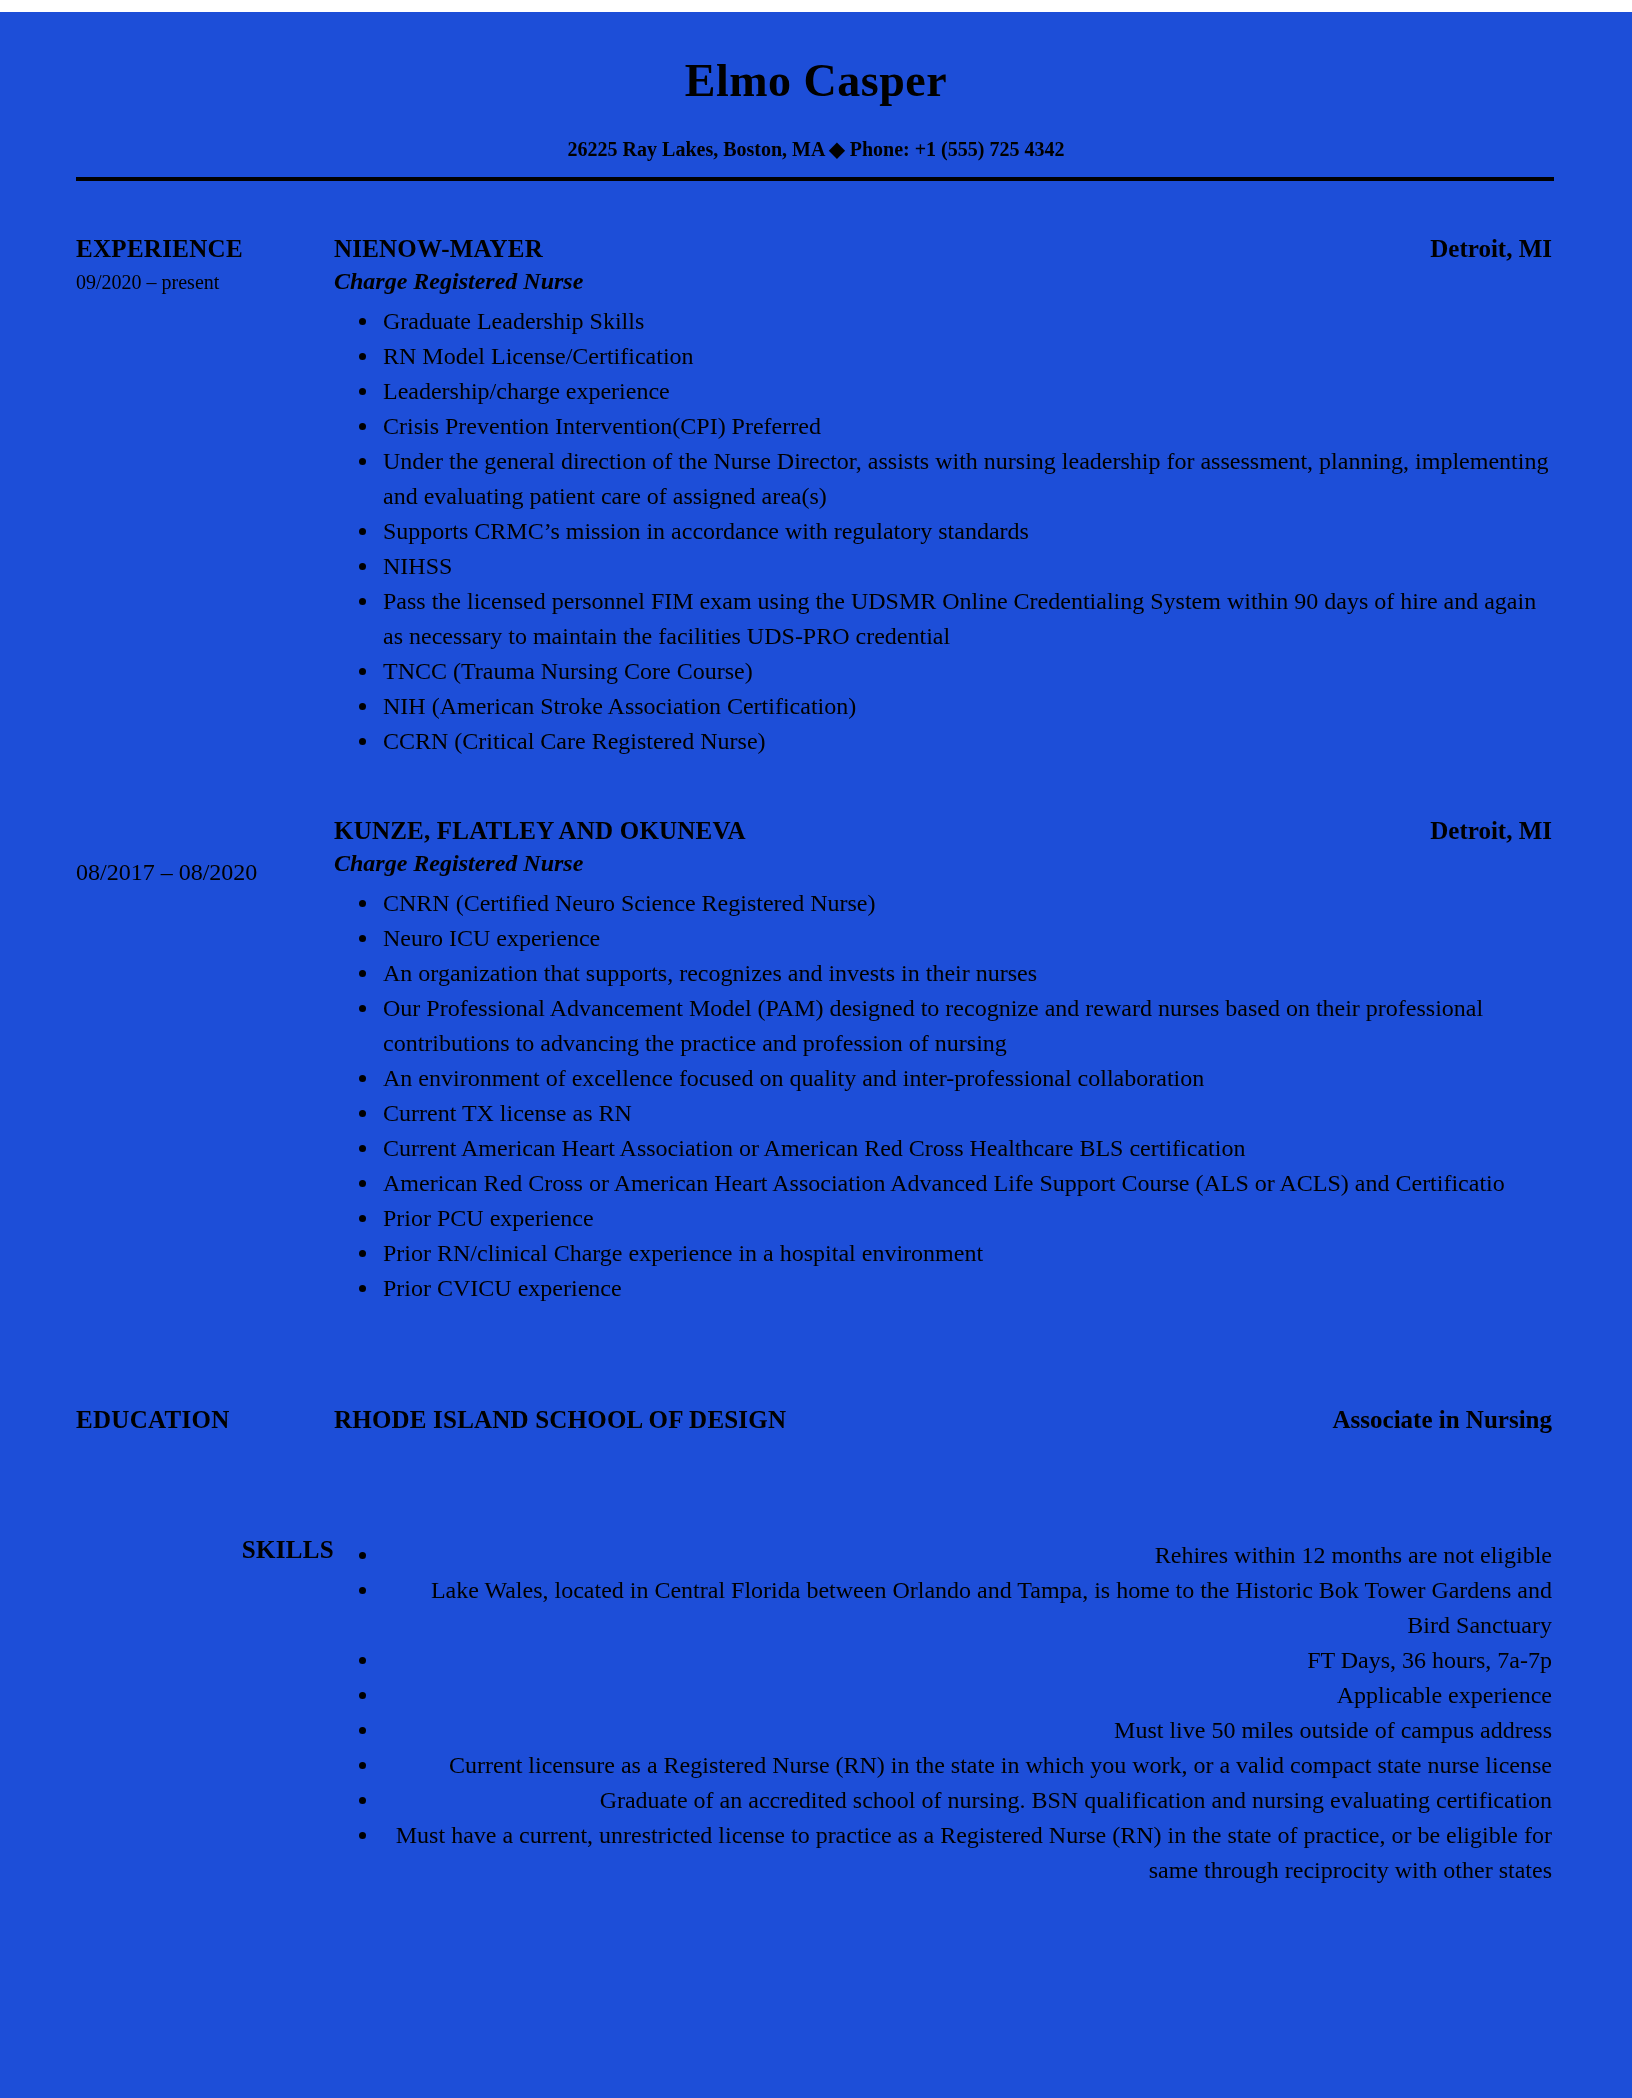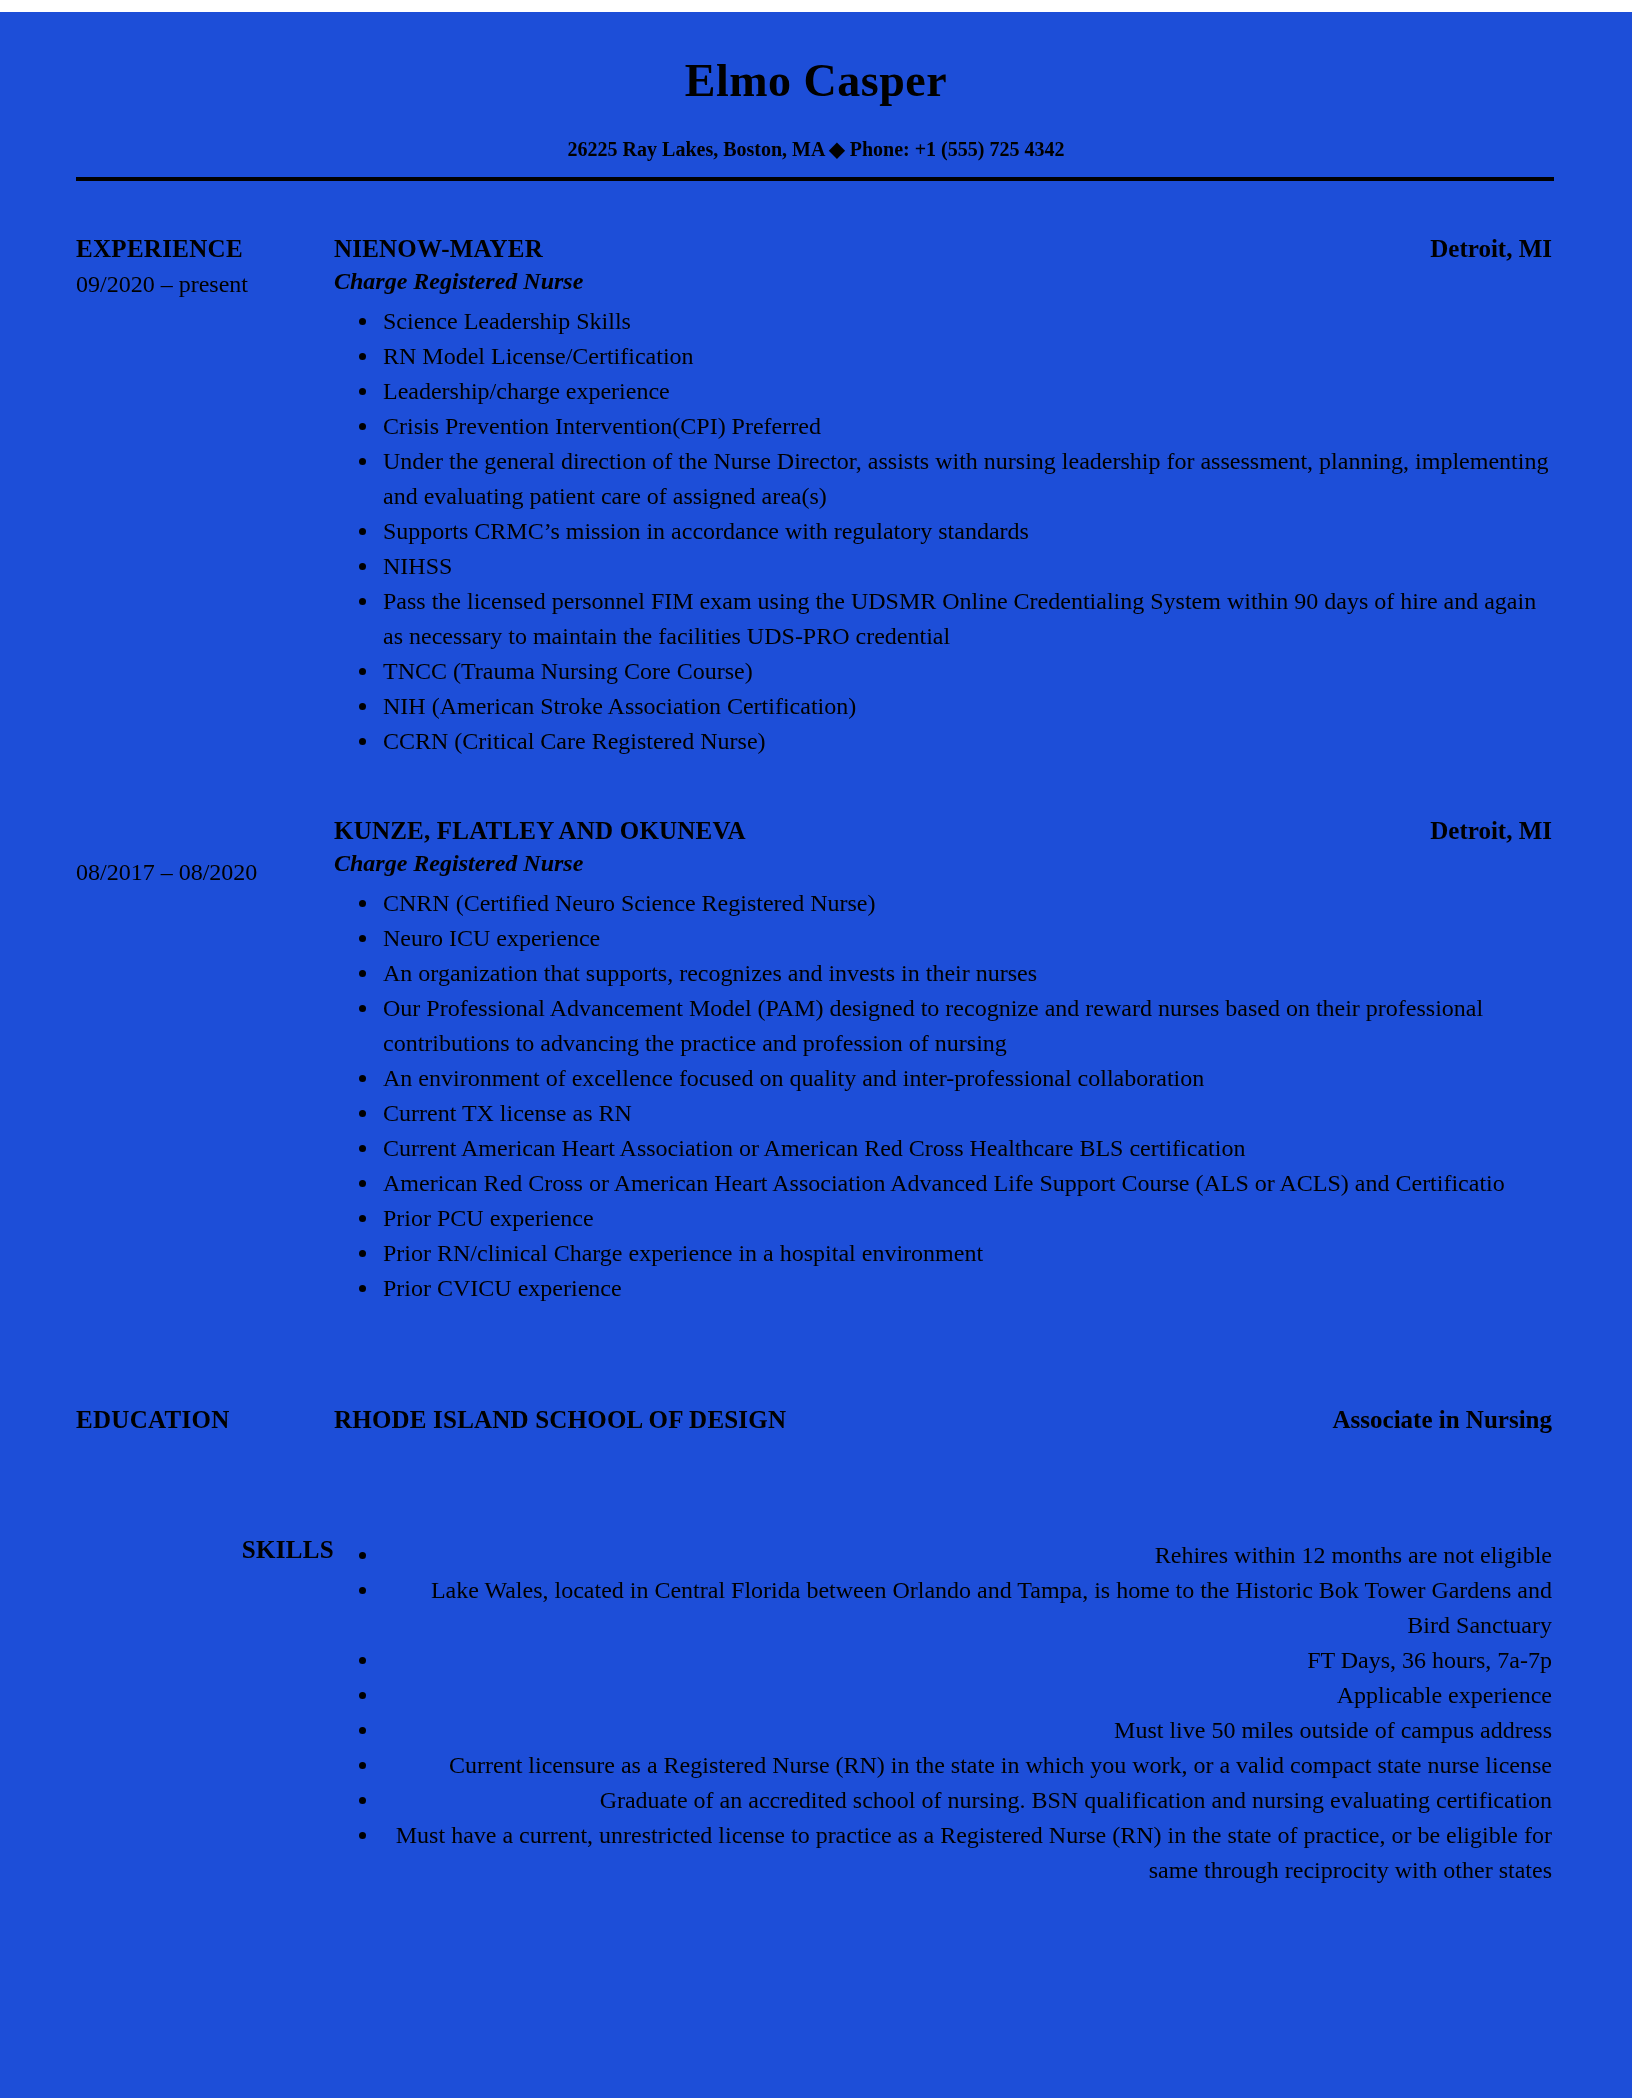--- a/index.html
+++ b/index.html
@@ -46,21 +46,21 @@
     display: grid;
     grid-template-columns: 258px 1fr;
     align-items: start;
   }
   .side-label {
     font-size: 25px;
     font-weight: 700;
     letter-spacing: 0.3px;
   }
   .dates {
-    font-size: 24px;
+    font-size: 20px;
     margin-top: 8px;
   }
   .dates-offset {
     padding-top: 42px;
     font-size: 24px;
   }
   
   .job-header {
     display: flex;
     justify-content: space-between;
@@ -131,21 +131,21 @@
         <div class="side-label">EXPERIENCE</div>
         <div class="dates">09/2020 – present</div>
       </div>
       <div>
         <div class="job-header">
           <span class="company">NIENOW-MAYER</span>
           <span class="location">Detroit, MI</span>
         </div>
         <div class="job-title">Charge Registered Nurse</div>
         <ul class="bullets">
-            <li>Science Leadership Skills</li>
+            <li>Graduate Leadership Skills</li>
             <li>RN Model License/Certification</li>
             <li>Leadership/charge experience</li>
             <li>Crisis Prevention Intervention(CPI) Preferred</li>
             <li>Under the general direction of the Nurse Director, assists with nursing leadership for assessment, planning, implementing and evaluating patient care of assigned area(s)</li>
             <li>Supports CRMC’s mission in accordance with regulatory standards</li>
             <li>NIHSS</li>
             <li>Pass the licensed personnel FIM exam using the UDSMR Online Credentialing System within 90 days of hire and again as necessary to maintain the facilities UDS-PRO credential</li>
             <li>TNCC (Trauma Nursing Core Course)</li>
             <li>NIH (American Stroke Association Certification)</li>
             <li>CCRN (Critical Care Registered Nurse)</li>

